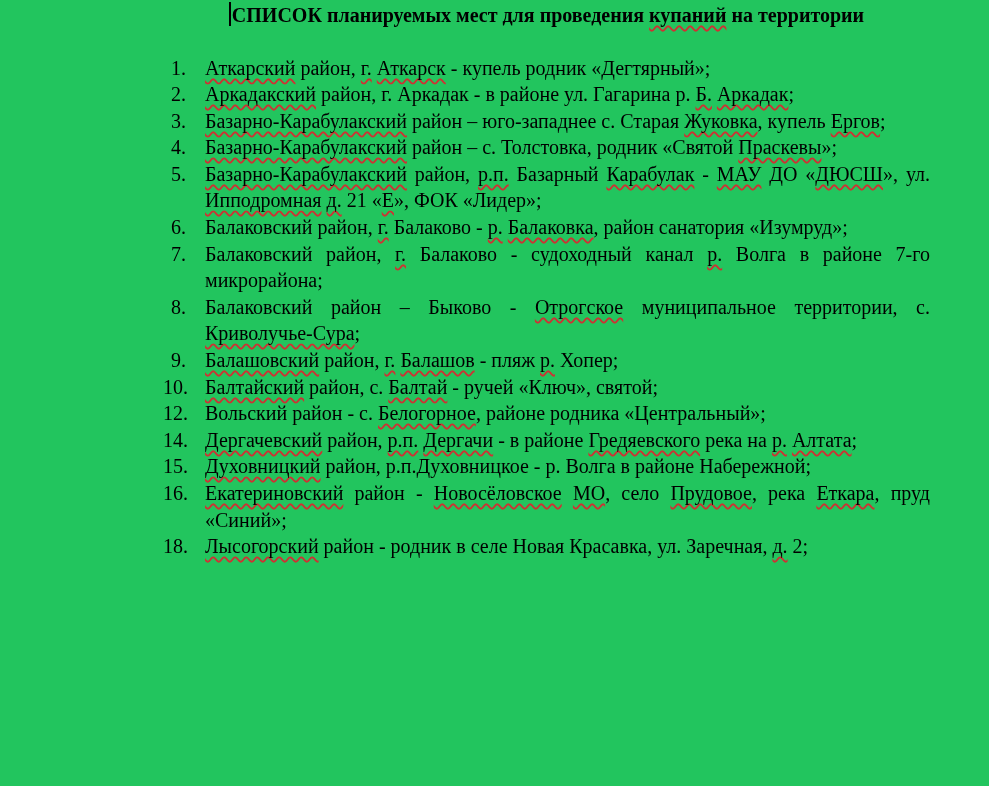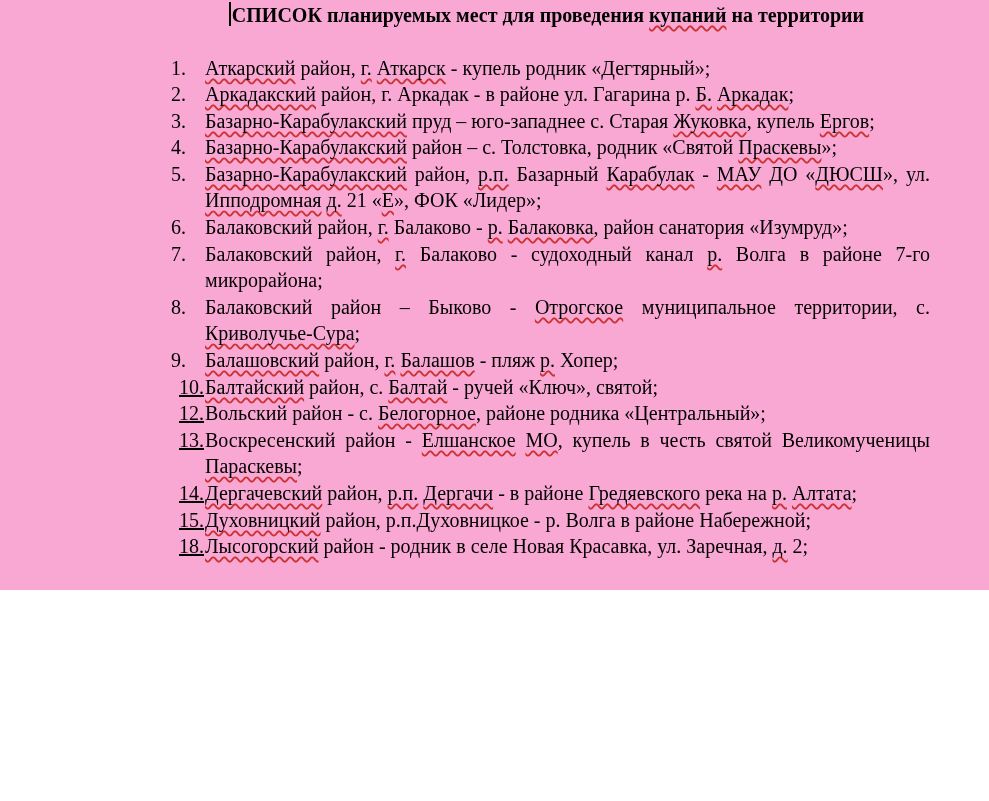--- a/index.html
+++ b/index.html
@@ -6,22 +6,22 @@
     margin: 0; padding: 0;
     background: #ffffff;
   }
   body {
     width: 989px; height: 801px;
     font-family: "Liberation Serif", "DejaVu Serif", serif;
     color: #000000;
   }
   .page {
     position: relative;
-    width: 989px; height: 590px;
-    background: #f9a8d4;
+    width: 989px; height: 786px;
+    background: #22c55e;
     overflow: hidden;
   }
   .content {
     position: absolute;
     left: 163px; top: 2px;
     width: 767px;
   }
   .title {
     font-size: 20px;
     font-weight: bold;
@@ -45,22 +45,21 @@
     line-height: 26.6px;
     text-align: justify;
     text-align-last: left;
   }
   .item .num {
     position: absolute;
     left: 8px;
     top: 0;
   }
   .item .num.num2 {
-    left: 16px;
-    text-decoration: underline;
+    left: 0;
   }
   .sq {
     text-decoration-line: underline;
     text-decoration-style: wavy;
     text-decoration-color: #cc3333;
     text-decoration-thickness: 1.5px;
     text-underline-offset: 3px;
     text-decoration-skip-ink: none;
   }
 </style>
@@ -68,28 +67,28 @@
 <body>
 
 <div class="page">
   <div class="content">
     <div class="title">
         <div class="title-line"><span class="caret"></span><span>СПИСОК планируемых мест для проведения </span><span class="sq">купаний</span><span> на территории</span></div>
       </div>
     <div class="list">
         <div class="item"><span class="num">1.</span><span class="sq">Аткарский</span><span> район, </span><span class="sq">г.</span><span> </span><span class="sq">Аткарск</span><span> - купель родник «Дегтярный»;</span></div>
         <div class="item"><span class="num">2.</span><span class="sq">Аркадакский</span><span> район, г. Аркадак - в районе ул. Гагарина р. </span><span class="sq">Б.</span><span> </span><span class="sq">Аркадак</span><span>;</span></div>
-        <div class="item"><span class="num">3.</span><span class="sq">Базарно-Карабулакский</span><span> пруд – юго-западнее с. Старая </span><span class="sq">Жуковка</span><span>, купель </span><span class="sq">Ергов</span><span>;</span></div>
+        <div class="item"><span class="num">3.</span><span class="sq">Базарно-Карабулакский</span><span> район – юго-западнее с. Старая </span><span class="sq">Жуковка</span><span>, купель </span><span class="sq">Ергов</span><span>;</span></div>
         <div class="item"><span class="num">4.</span><span class="sq">Базарно-Карабулакский</span><span> район – с. Толстовка, родник «Святой </span><span class="sq">Праскевы</span><span>»;</span></div>
         <div class="item"><span class="num">5.</span><span class="sq">Базарно-Карабулакский</span><span> район, </span><span class="sq">р.п.</span><span> Базарный </span><span class="sq">Карабулак</span><span> - </span><span class="sq">МАУ</span><span> ДО «</span><span class="sq">ДЮСШ</span><span>», ул. </span><span class="sq">Ипподромная</span><span> </span><span class="sq">д.</span><span> 21 «</span><span class="sq">Е</span><span>», ФОК «Лидер»;</span></div>
         <div class="item"><span class="num">6.</span><span>Балаковский район, </span><span class="sq">г.</span><span> Балаково - </span><span class="sq">р.</span><span> </span><span class="sq">Балаковка</span><span>, район санатория «Изумруд»;</span></div>
         <div class="item"><span class="num">7.</span><span>Балаковский район, </span><span class="sq">г.</span><span> Балаково - судоходный канал </span><span class="sq">р.</span><span> Волга в районе 7-го микрорайона;</span></div>
         <div class="item"><span class="num">8.</span><span>Балаковский район – Быково - </span><span class="sq">Отрогское</span><span> муниципальное территории, с. </span><span class="sq">Криволучье-Сура</span><span>;</span></div>
         <div class="item"><span class="num">9.</span><span class="sq">Балашовский</span><span> район, </span><span class="sq">г.</span><span> </span><span class="sq">Балашов</span><span> - пляж </span><span class="sq">р.</span><span> Хопер;</span></div>
         <div class="item"><span class="num num2">10.</span><span class="sq">Балтайский</span><span> район, с. </span><span class="sq">Балтай</span><span> - ручей «Ключ», святой;</span></div>
         <div class="item"><span class="num num2">12.</span><span>Вольский район - с. </span><span class="sq">Белогорное</span><span>, районе родника «Центральный»;</span></div>
-        <div class="item"><span class="num num2">13.</span><span>Воскресенский район - </span><span class="sq">Елшанское</span><span> </span><span class="sq">МО</span><span>, купель в честь святой Великомученицы </span><span class="sq">Параскевы</span><span>;</span></div>
         <div class="item"><span class="num num2">14.</span><span class="sq">Дергачевский</span><span> район, </span><span class="sq">р.п.</span><span> </span><span class="sq">Дергачи</span><span> - в районе </span><span class="sq">Гредяевского</span><span> река на </span><span class="sq">р.</span><span> </span><span class="sq">Алтата</span><span>;</span></div>
         <div class="item"><span class="num num2">15.</span><span class="sq">Духовницкий</span><span> район, р.п.Духовницкое - р. Волга в районе Набережной;</span></div>
+        <div class="item"><span class="num num2">16.</span><span class="sq">Екатериновский</span><span> район - </span><span class="sq">Новосёловское</span><span> </span><span class="sq">МО</span><span>, село </span><span class="sq">Прудовое</span><span>, река </span><span class="sq">Еткара</span><span>, пруд «Синий»;</span></div>
         <div class="item"><span class="num num2">18.</span><span class="sq">Лысогорский</span><span> район - родник в селе Новая Красавка, ул. Заречная, </span><span class="sq">д.</span><span> 2;</span></div>
       </div>
   </div>
 </div>
 
 </body></html>

